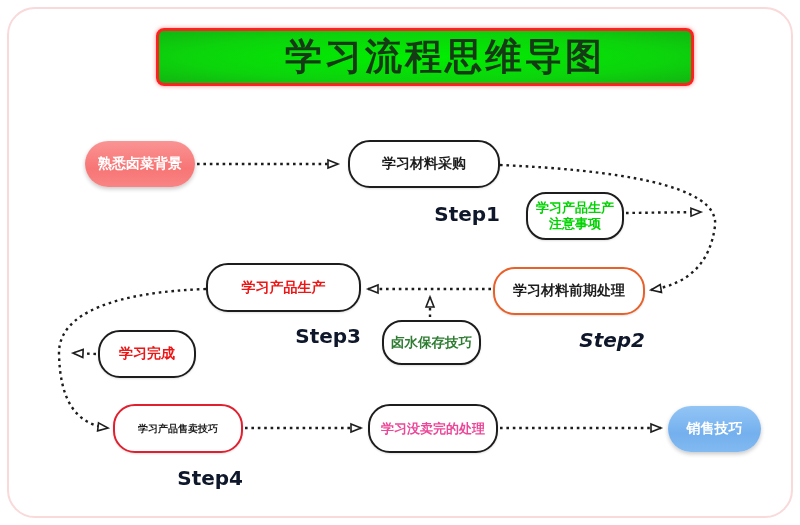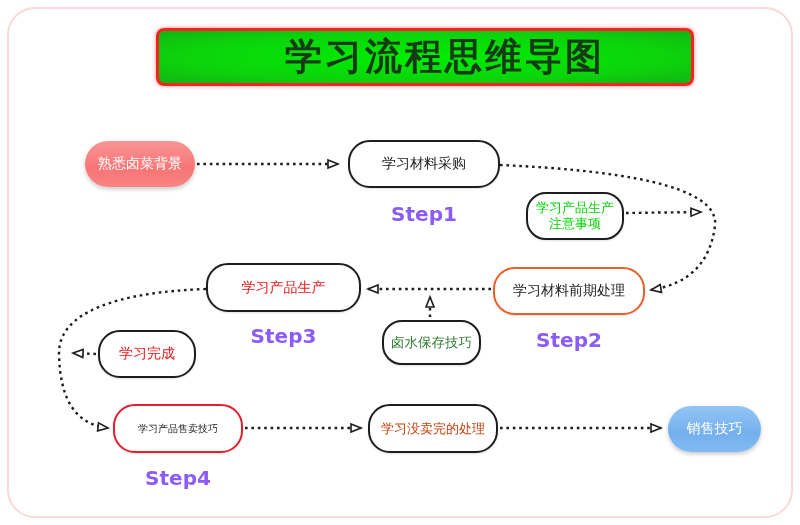--- a/index.html
+++ b/index.html
@@ -11,43 +11,43 @@
   .title-banner{
     position:absolute;left:156px;top:28px;width:492px;height:52px;
     background:radial-gradient(ellipse at 50% 50%, #00ef00 0%, #0cd30c 65%, #12b412 100%);
     border:3px solid #ff2121;border-radius:8px;
     box-shadow:0 0 4px rgba(255,80,80,.65);
     display:flex;align-items:center;justify-content:center;
     font-size:37px;font-weight:bold;letter-spacing:3px;color:#153a15;padding-left:40px;
   }
 
   .node{position:absolute;display:flex;align-items:center;justify-content:center;
-        text-align:left;font-weight:normal;font-size:14px;background:#ffffff;
+        text-align:left;font-weight:bold;font-size:14px;background:#ffffff;
         box-sizing:border-box;box-shadow:0 1px 2px rgba(0,0,0,.12);}
   .pill{border:none;color:#ffffff;border-radius:24px;box-shadow:0 2px 4px rgba(0,0,0,.22);}
   .box{border:2.5px solid #1d1d1d;border-radius:22px;color:#1d1d1d;}
 
   .n-start{left:85px;top:141px;width:110px;height:46px;
            background:linear-gradient(180deg,#fa9494 0%,#f87575 60%,#f98484 100%);}
   .n-step1{left:348px;top:140px;width:152px;height:48px;}
   .n-maketips{left:526px;top:192px;width:98px;height:48px;border-radius:20px;
               color:#00d400;font-size:13px;line-height:1.25;flex-direction:column;}
   .n-step2{left:493px;top:267px;width:152px;height:48px;border-color:#e8602a;}
   .n-step3{left:206px;top:263px;width:155px;height:49px;color:#ee1515;}
   .n-brine{left:382px;top:320px;width:99px;height:45px;border-radius:20px;color:#2e7d32;font-size:13.5px;}
   .n-sales{left:98px;top:330px;width:98px;height:48px;border-radius:22px;color:#ee1515;}
   .n-step4{left:113px;top:404px;width:130px;height:49px;border-color:#e0202e;font-size:10px;}
-  .n-step5{left:368px;top:404px;width:130px;height:49px;color:#c2410c;font-size:13px;}
+  .n-step5{left:368px;top:404px;width:130px;height:49px;color:#ec4899;font-size:13px;}
   .n-finish{left:668px;top:406px;width:93px;height:46px;
             background:linear-gradient(180deg,#93c5f5 0%,#74b0ee 60%,#82baf1 100%);}
 
-  .step-label{position:absolute;text-align:center;font-size:20px;font-weight:800;
-              color:#8b5cf6;font-family:"DejaVu Sans", sans-serif;}
+  .step-label{position:absolute;text-align:right;font-size:20px;font-weight:800;
+              color:#0f172a;font-family:"DejaVu Sans", sans-serif;}
   .sl1{left:348px;top:202px;width:152px;}
-  .sl2{left:493px;top:328px;width:152px;}
+  .sl2{left:493px;top:328px;width:152px;font-style:italic;}
   .sl3{left:206px;top:324px;width:155px;}
   .sl4{left:113px;top:466px;width:130px;}
   .sl5{left:368px;top:466px;width:130px;}
 </style>
 </head>
 <body>
 
 <div class="canvas">
 
   <svg class="connectors" viewBox="0 0 800 525" xmlns="http://www.w3.org/2000/svg">

